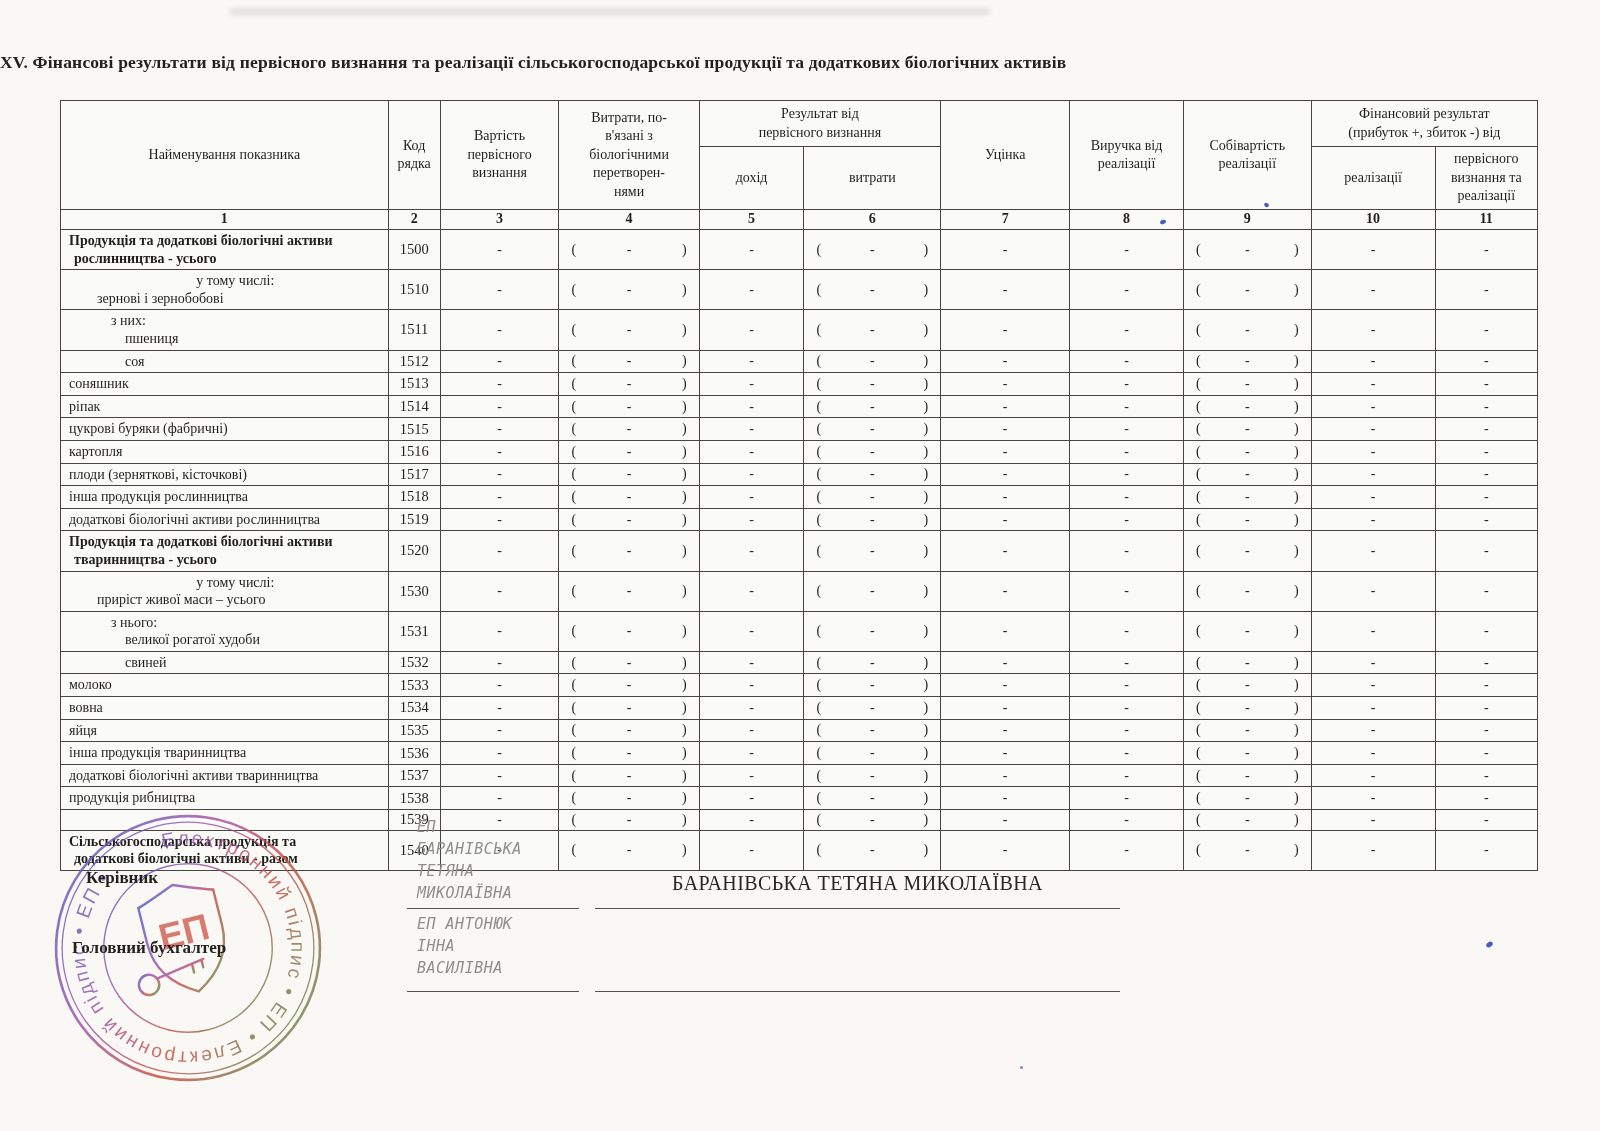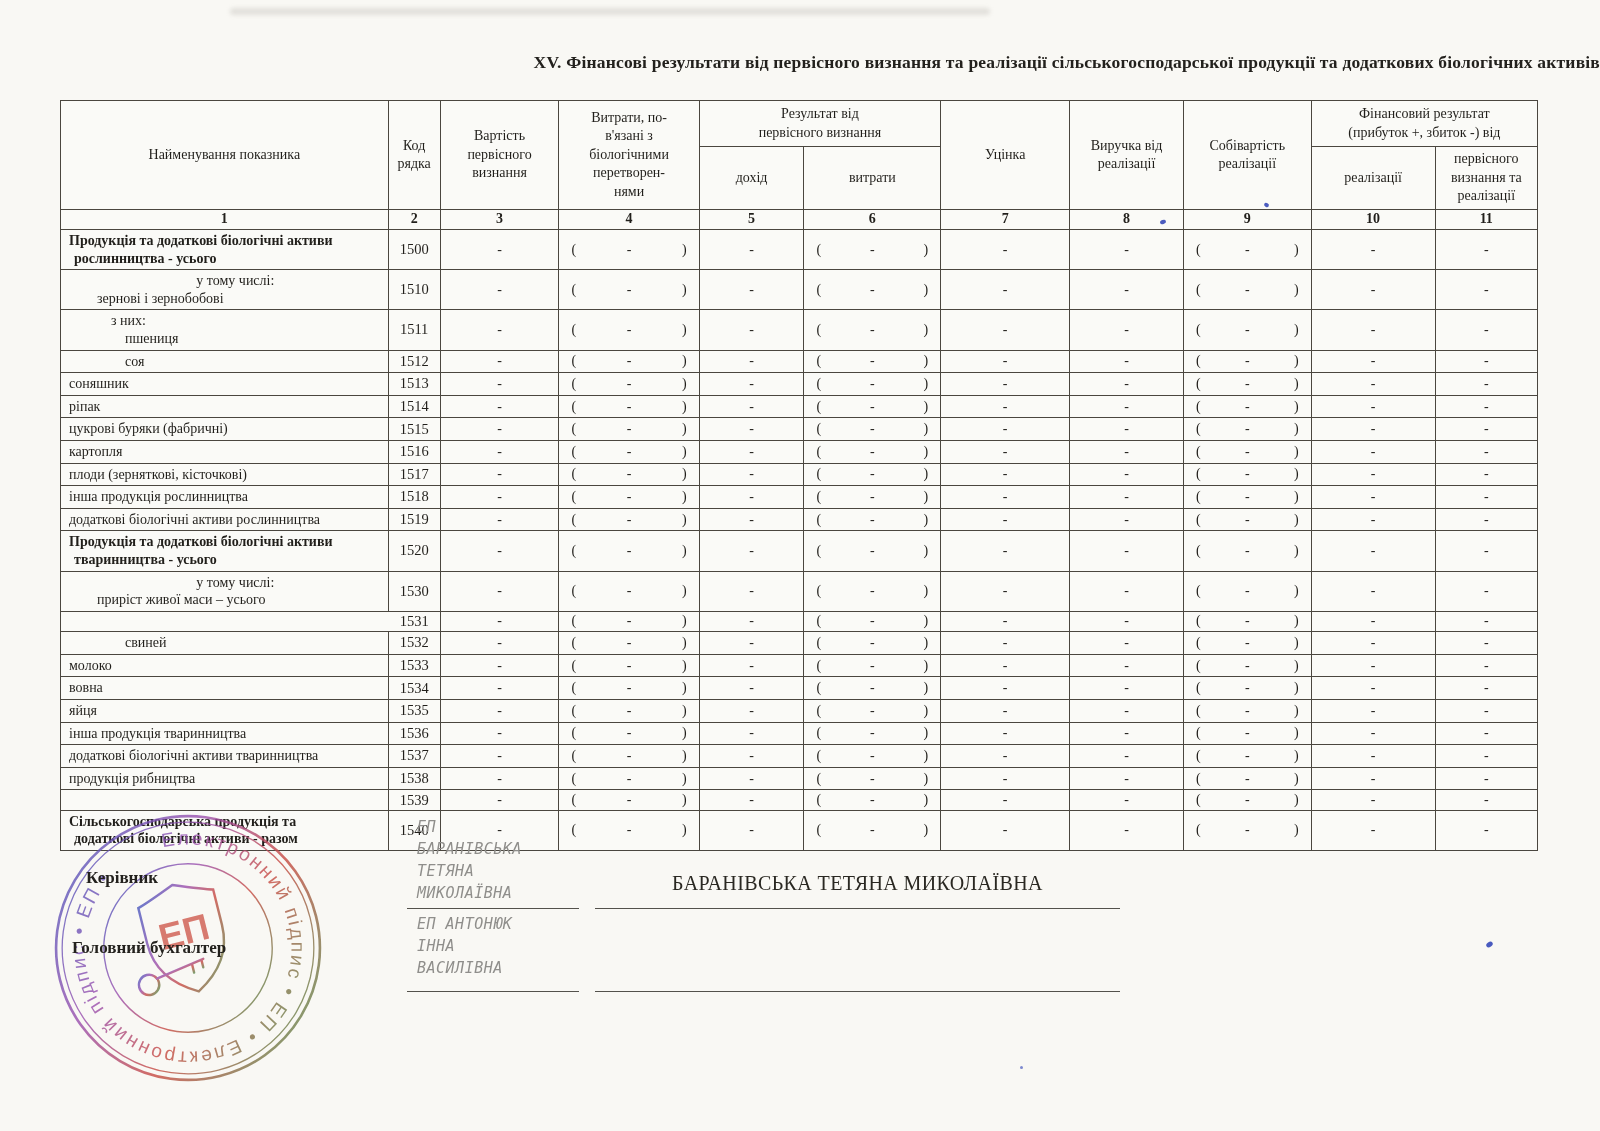--- a/index.html
+++ b/index.html
@@ -15,21 +15,21 @@
   .smudge-top{position:absolute;left:230px;top:8px;width:760px;height:7px;
     background:rgba(168,165,158,.28);filter:blur(2px);border-radius:4px;}
   .ink-dot{position:absolute;border-radius:50%;background:#2b3fb5;opacity:.85;}
   .dot1{left:1160px;top:220px;width:6px;height:4px;transform:rotate(-20deg);}
   .dot2{left:1264px;top:203px;width:5px;height:4px;transform:rotate(30deg);}
   .dot3{left:1486px;top:942px;width:7px;height:5px;transform:rotate(-35deg);}
   .dot4{left:1020px;top:1066px;width:3px;height:3px;opacity:.6;}
 
   .title{
     position:absolute;left:0;top:52px;width:100%;
-    text-align:right;font-weight:bold;font-size:17.5px;
+    text-align:left;font-weight:bold;font-size:17.5px;
     letter-spacing:.2px;color:#23211d;
   }
 
   
   :root{
     --line:#4a463f;
     --cols:22.2% 3.52% 8.05% 9.5% 7.1% 9.27% 8.73% 7.71% 8.66% 8.39% auto;
   }
   .tbl{
     position:absolute;left:60px;top:100px;width:1478px;
@@ -673,20 +673,24 @@
             <span>)</span>
           </div>
           <div class="bc val c10">
             <span>-</span>
           </div>
           <div class="bc val c11">
             <span>-</span>
           </div>
         </div>
         <div class="brow">
+          <div class="bc lbl c1">
+            <div class="line i4">з нього:</div>
+            <div class="line i5">великої рогатої худоби</div>
+          </div>
           <div class="bc code c2">1531</div>
           <div class="bc val c3">
             <span>-</span>
           </div>
           <div class="bc paren c4">
             <span>(</span>
             <span>-</span>
             <span>)</span>
           </div>
           <div class="bc val c5">

